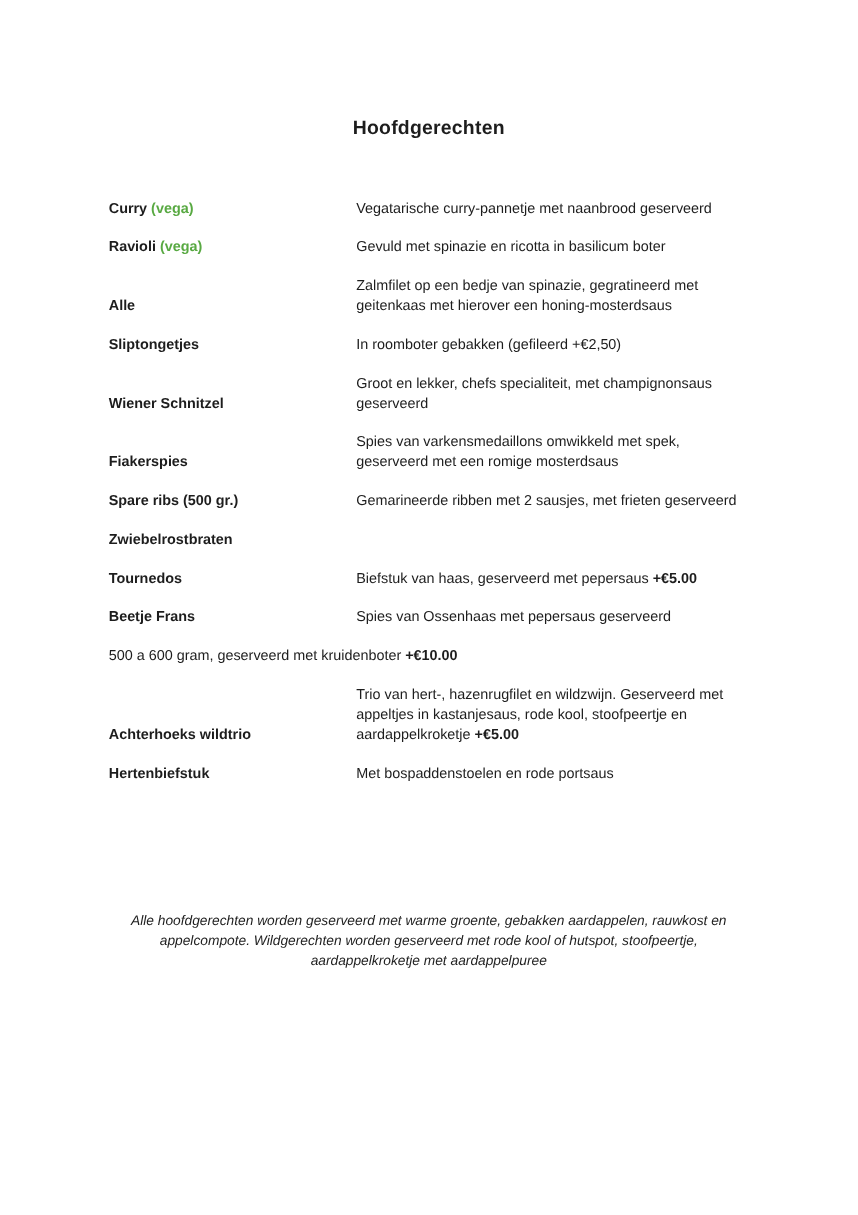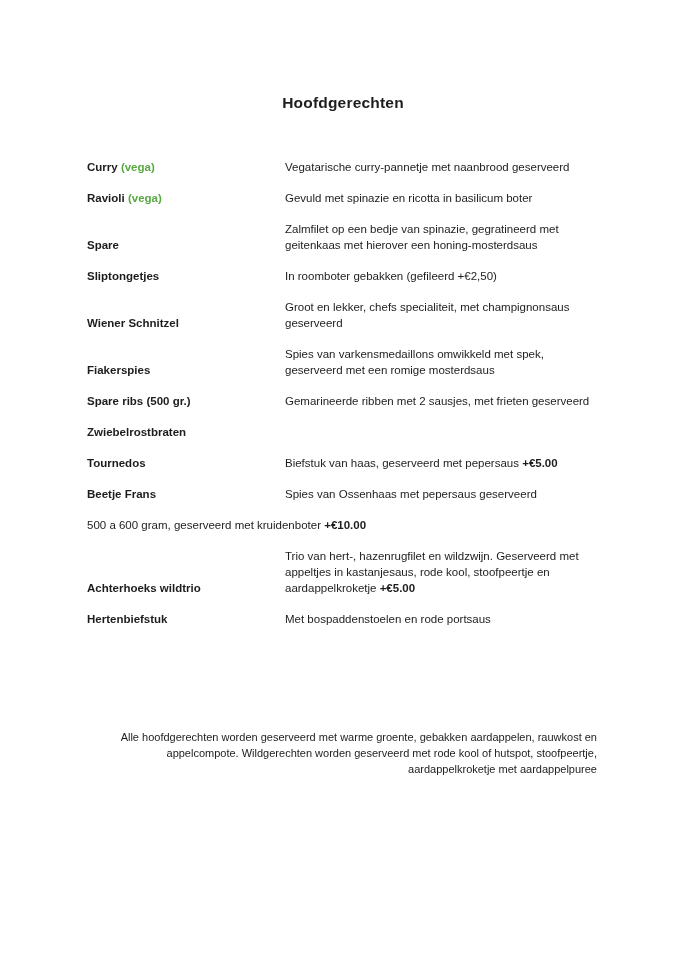--- a/index.html
+++ b/index.html
@@ -48,21 +48,22 @@
   .item-desc {
     width: 315px;
     font-weight: 400;
   }
   .price {
     font-weight: 700;
   }
   .footnote {
     margin: 102px auto 0;
     max-width: 508px;
-    text-align: right;
+    text-align: center;
+    font-style: italic;
     font-size: 11px;
     line-height: 16px;
     color: #1d1d1d;
   }
 </style>
 </head>
 <body>
 
 <div class="page">
 
@@ -82,21 +83,21 @@
     <div class="item-name">
       <span>Ravioli</span><span class="vega-tag" style="color: rgb(88, 169, 66);"> (vega)</span>
     </div>
     <div class="item-desc">
       <span>Gevuld met spinazie en ricotta in basilicum boter</span>
     </div>
   </div>
 
   <div class="menu-row">
     <div class="item-name">
-      <span>Spare</span>
+      <span>Alle</span>
     </div>
     <div class="item-desc">
       <span>Zalmfilet op een bedje van spinazie, gegratineerd met geitenkaas met hierover een honing-mosterdsaus</span>
     </div>
   </div>
 
   <div class="menu-row">
     <div class="item-name">
       <span>Sliptongetjes</span>
     </div>

